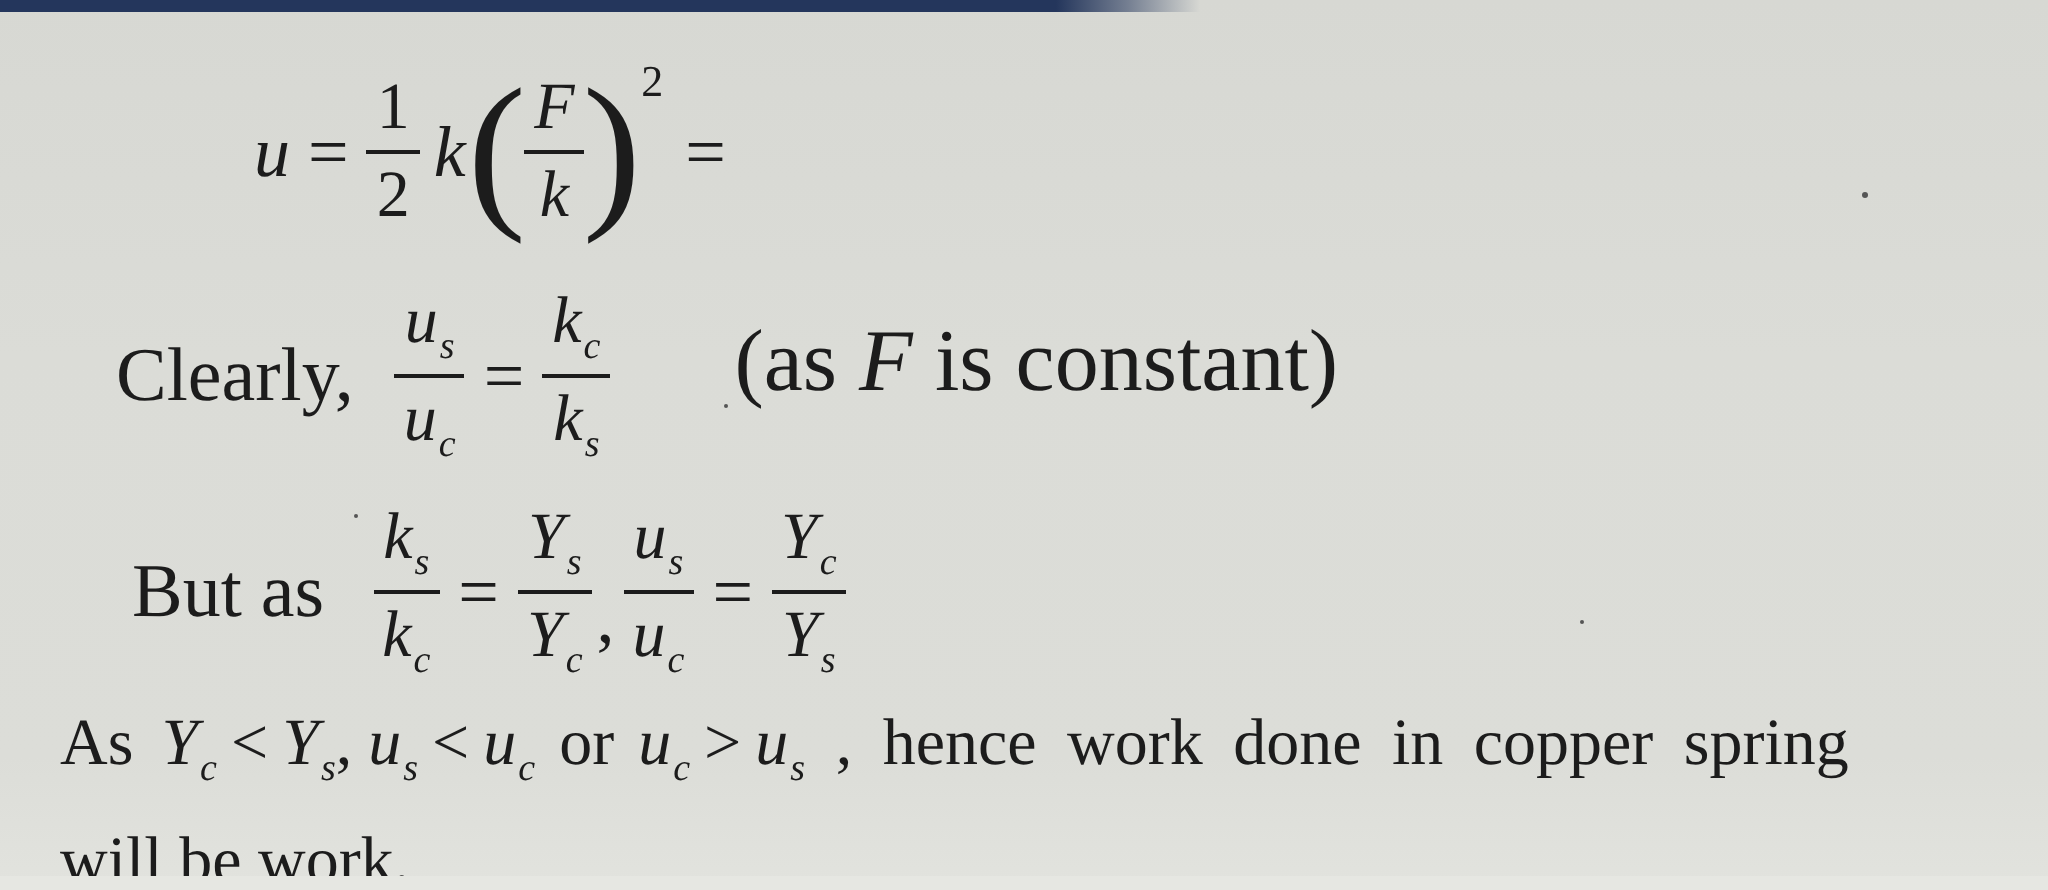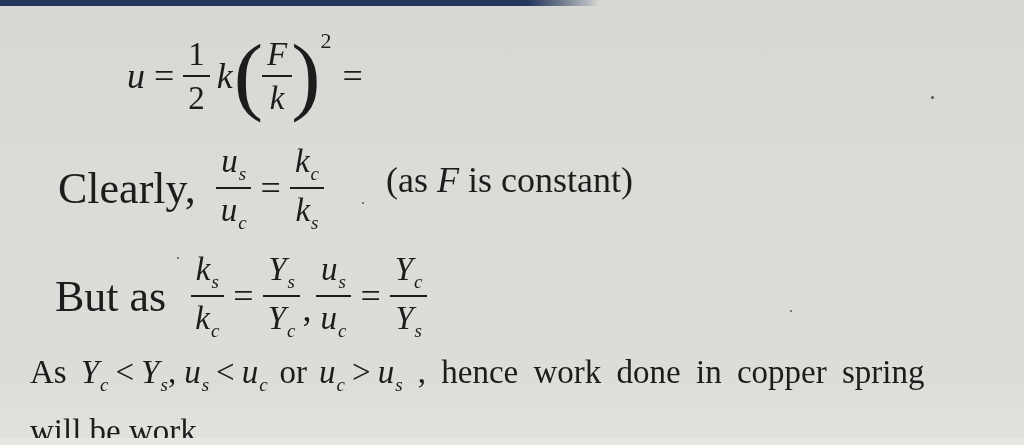--- a/index.html
+++ b/index.html
@@ -10,32 +10,32 @@
     color:#1c1c1c;
   }
   .page{position:absolute;inset:0;}
   .top-rule{
     position:absolute;left:0;top:0;height:6px;width:600px;
     background:linear-gradient(to right,#24365c 0%,#24365c 88%,rgba(36,54,92,0.55) 94%,rgba(36,54,92,0.0) 100%);
   }
   .bottom-strip{position:absolute;left:0;bottom:0;width:1024px;height:7px;background:#e6e7e2;}
   .row{position:absolute;display:flex;align-items:center;white-space:nowrap;}
   .it{font-style:italic;}
-  .word{font-size:44px;font-style:normal;}
+  .word{font-size:38px;font-style:normal;}
   .m{font-size:36px;}
   .op{font-size:36px;margin:0 9px;font-style:normal;}
   .frac{display:inline-flex;flex-direction:column;align-items:center;}
   .num,.den{font-size:33px;line-height:38px;text-align:center;padding:0 5px;}
   .num{border-bottom:2.5px solid #1c1c1c;padding-bottom:2px;}
   .den{padding-top:2px;}
   .ss{font-size:19px;font-style:italic;position:relative;top:0.4em;margin-left:1px;}
   .supsm{font-size:19px;font-style:normal;position:relative;top:-0.5em;margin-left:1px;}
   .paren{font-size:88px;line-height:0.9;font-style:normal;font-weight:400;transform:scaleY(0.98);margin:0 -1px;}
   .power{font-size:22px;font-style:normal;align-self:flex-start;margin:0 2px 0 1px;}
-  .note{font-size:36px;font-style:normal;margin-left:62px;transform:translateY(-8px);}
+  .note{font-size:44px;font-style:normal;margin-left:62px;transform:translateY(-8px);}
   .low-comma{font-size:36px;font-style:normal;transform:translateY(13px);margin:0 4px 0 2px;}
   .textblock{position:absolute;left:30px;top:345px;width:982px;font-size:33px;line-height:54px;}
   .tok4 .it{font-size:33px;}
   .rel{margin:0 7px;font-style:normal;}
   .lead{margin-right:14px;}
   .tail{word-spacing:7px;}
   .speck{position:absolute;background:#555;border-radius:50%;}
 </style>
 </head>
 <body>
@@ -70,21 +70,21 @@
     </span>
     <span class="op">=</span>
     <span class="frac">
       <span class="num"><span class="it">k</span><span class="ss">c</span></span>
       <span class="den"><span class="it">k</span><span class="ss">s</span></span>
     </span>
     <span class="note"><span>(as </span><span class="it">F</span><span> is constant)</span></span>
   </div>
 
   <div class="row" style="left:55px;top:248px;height:96px;">
-    <span class="word" style="margin-right:24px;">But as</span>
+    <span class="word" style="margin-right:24px;margin-left:11px;">But as</span>
     <span class="frac">
       <span class="num"><span class="it">k</span><span class="ss">s</span></span>
       <span class="den"><span class="it">k</span><span class="ss">c</span></span>
     </span>
     <span class="op">=</span>
     <span class="frac">
       <span class="num"><span class="it">Y</span><span class="ss">s</span></span>
       <span class="den"><span class="it">Y</span><span class="ss">c</span></span>
     </span>
     <span class="low-comma">,</span>

